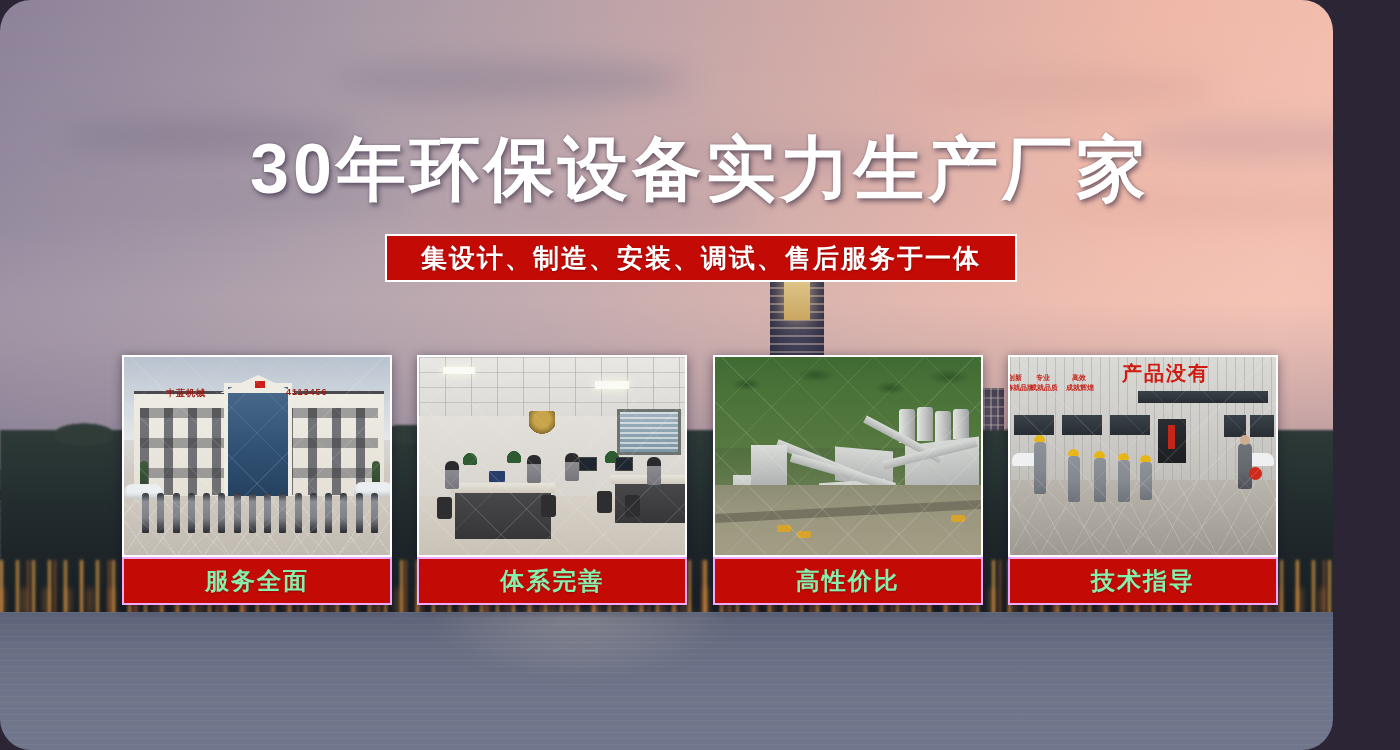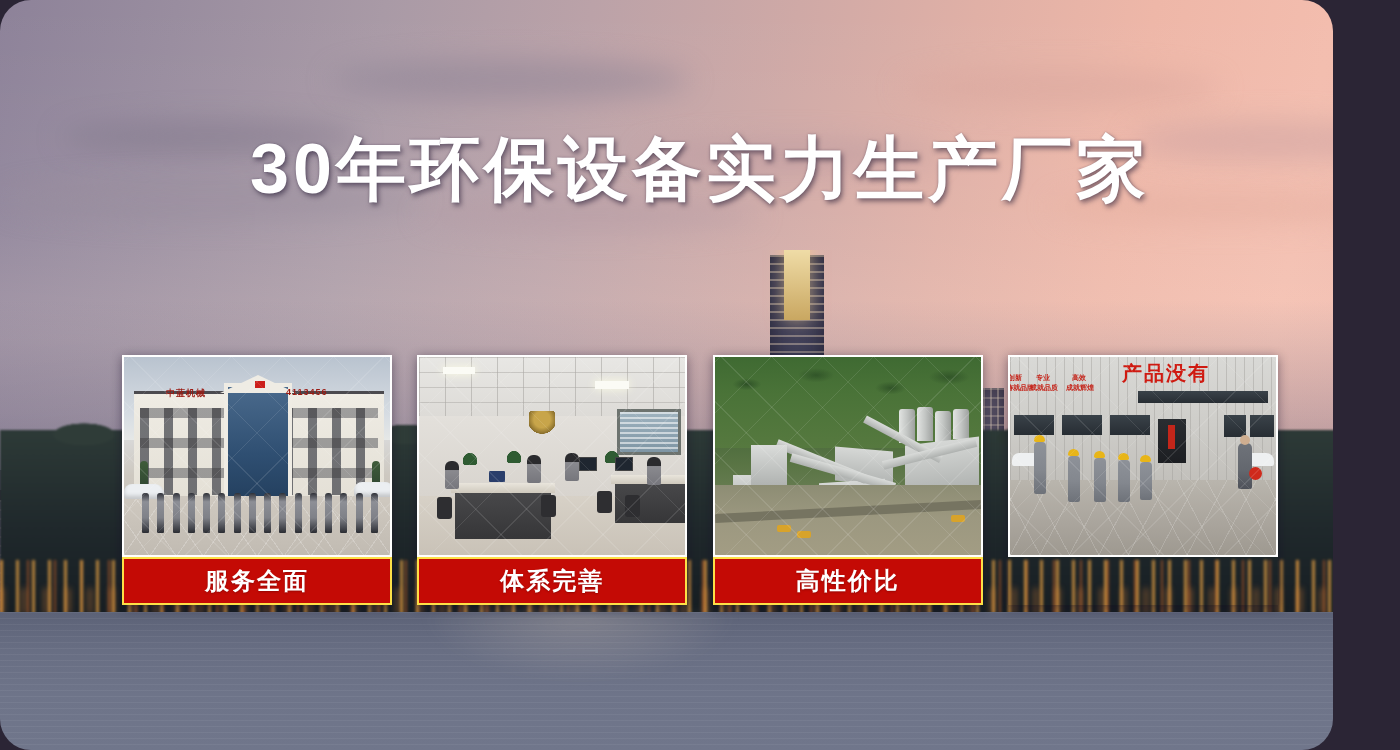--- a/index.html
+++ b/index.html
@@ -169,23 +169,23 @@
     width:270px;height:250px;position:relative;
     box-shadow:0 2px 10px rgba(20,12,35,.45);
   }
   .card-photo{
     position:absolute;left:0;top:0;width:270px;height:202px;
     background:#cfcfcf;overflow:hidden;
     border:2px solid #ffffff;box-sizing:border-box;
   }
   .card-caption{
     position:absolute;left:0;top:202px;width:270px;height:48px;
-    background:#c40a05;border:2px solid #fde047;box-sizing:border-box;
+    background:#c40a05;border:2px solid #f0abfc;box-sizing:border-box;
     display:flex;align-items:center;justify-content:center;
-    color:#ffffff;font-size:24px;font-weight:bold;letter-spacing:2px;
+    color:#86efac;font-size:24px;font-weight:bold;letter-spacing:2px;
     text-shadow:0 1px 2px rgba(90,0,0,.45);
     white-space:nowrap;
   }
   .watermark{
     position:absolute;inset:0;pointer-events:none;
     background-image:
       repeating-linear-gradient(45deg, rgba(255,255,255,.10) 0 1px, rgba(0,0,0,0) 1px 36px),
       repeating-linear-gradient(-45deg, rgba(255,255,255,.10) 0 1px, rgba(0,0,0,0) 1px 36px);
   }
 
@@ -352,20 +352,21 @@
   </div>
 
   <div class="hill"></div>
   <div class="shore-lights"></div>
   <div class="shore-lights2"></div>
   <div class="water"></div>
   <div class="water-glow"></div>
 
   <div class="headline">30年环保设备实力生产厂家</div>
 
+  <div class="sub-banner">集设计、制造、安装、调试、售后服务于一体</div>
 
   <div class="cards">
 
     <div class="card">
       <div class="card-photo">
         <div class="p1">
           <div class="p1-sky"></div>
           <div class="p1-bldg"></div>
           <div class="p1-center"></div>
           <div class="p1-pediment"></div>
@@ -493,16 +494,17 @@
           <div class="p4-helmet" style="left:108px;top:96px;"></div>
           <div class="p4-worker" style="left:108px;top:103px;height:42px;"></div>
           <div class="p4-helmet" style="left:130px;top:98px;"></div>
           <div class="p4-worker" style="left:130px;top:105px;height:38px;"></div>
           <div class="p4-lead"></div>
           <div class="p4-lead-head"></div>
           <div class="p4-ball"></div>
         </div>
         <div class="watermark"></div>
       </div>
+      <div class="card-caption">技术指导</div>
     </div>
 
   </div>
 </div>
 
 </body></html>

